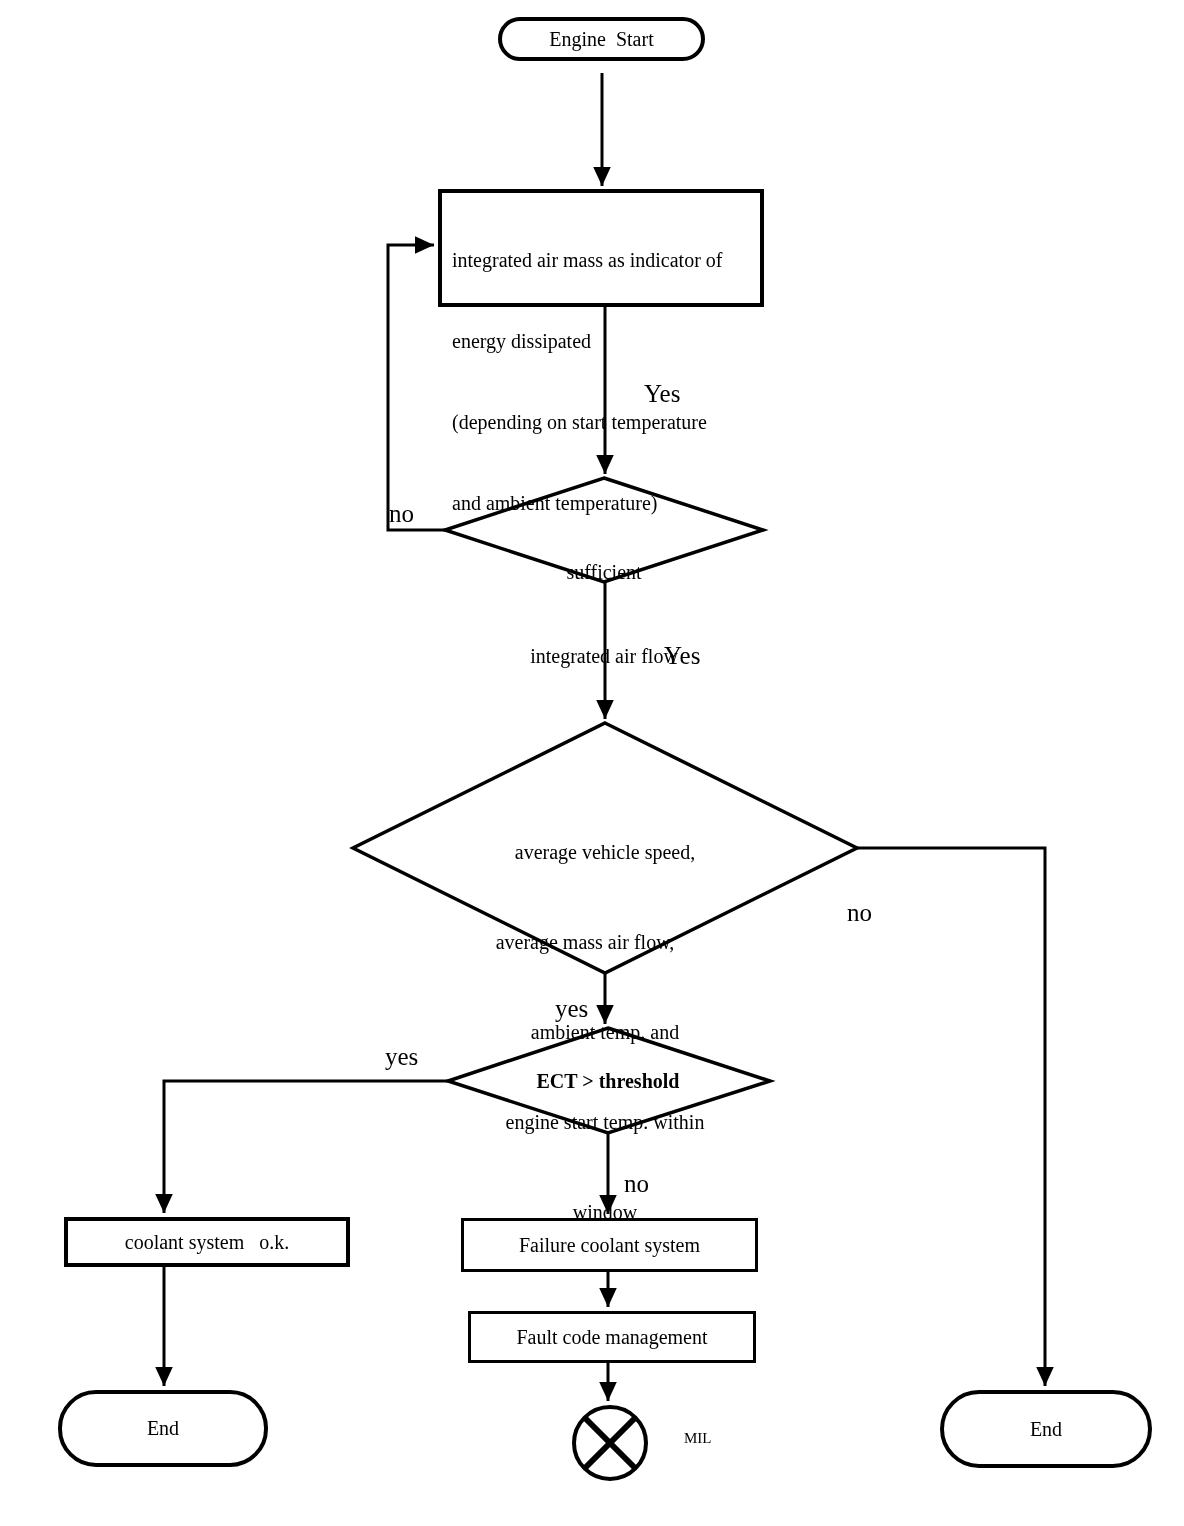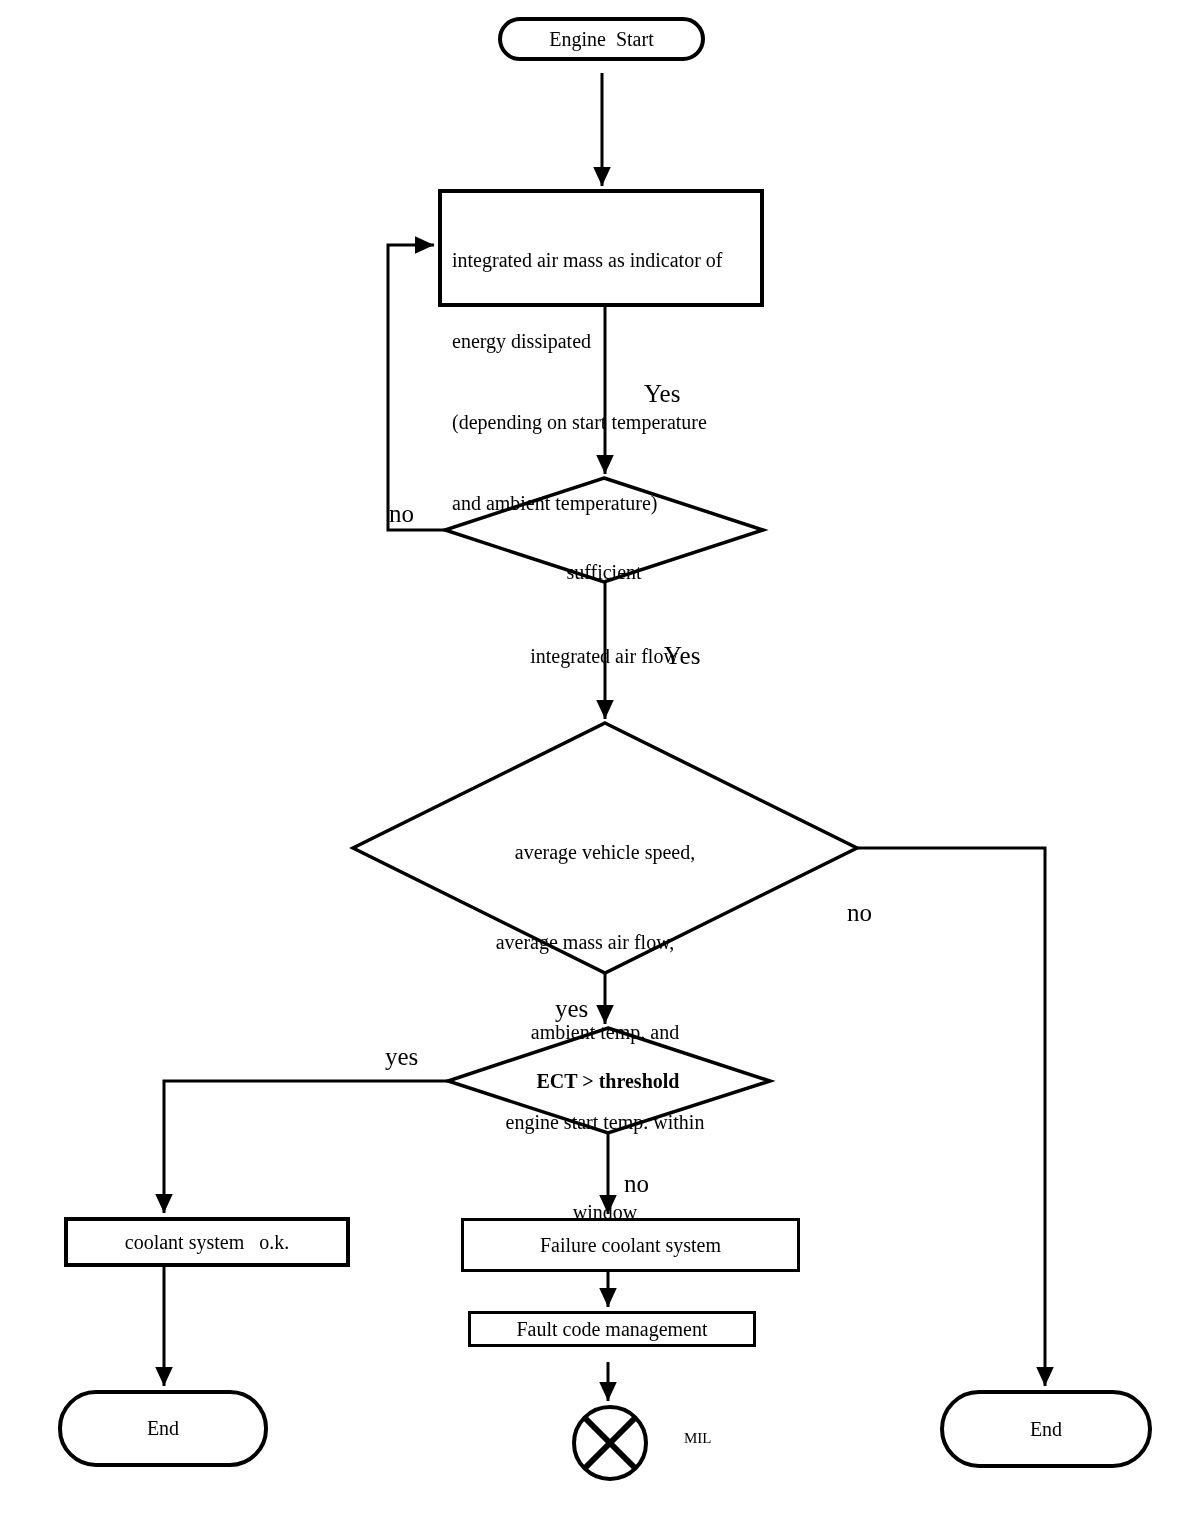--- a/index.html
+++ b/index.html
@@ -114,25 +114,25 @@
     <div>engine start temp. within</div>
     <div>window</div>
   </div>
 
   <div class="diamond-text" style="left:458px; top:1067px; width:300px; line-height:28px;font-weight:bold;">ECT &gt; threshold</div>
 
   <div class="node rect-node" style="left:34px; top:1217px; width:286px; height:50px;margin-left:30px;">
     <span class="node-label">coolant system   o.k.</span>
   </div>
 
-  <div class="node thin-rect" style="left:461px; top:1218px; width:339px; height:54px;">
+  <div class="node thin-rect" style="left:461px; top:1218px; width:297px; height:54px;">
     <span class="node-label">Failure coolant system</span>
   </div>
 
-  <div class="node thin-rect" style="left:468px; top:1311px; width:288px; height:36px;">
+  <div class="node thin-rect" style="left:468px; top:1311px; width:288px; height:52px;">
     <span class="node-label">Fault code management</span>
   </div>
 
   <div class="node terminator" style="left:58px; top:1390px; width:210px; height:77px; border-radius:38px;">
     <span class="node-label">End</span>
   </div>
 
   <div class="node terminator" style="left:940px; top:1390px; width:212px; height:78px; border-radius:39px;">
     <span class="node-label">End</span>
   </div>

